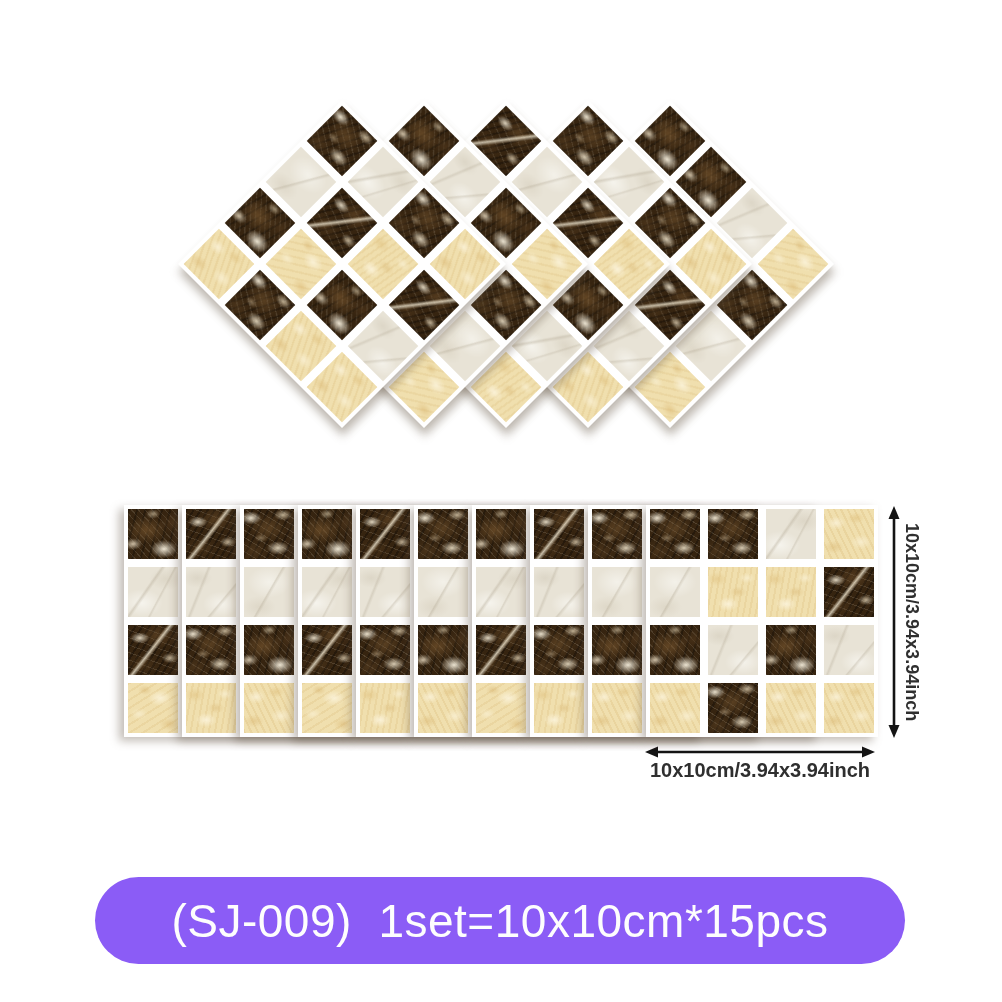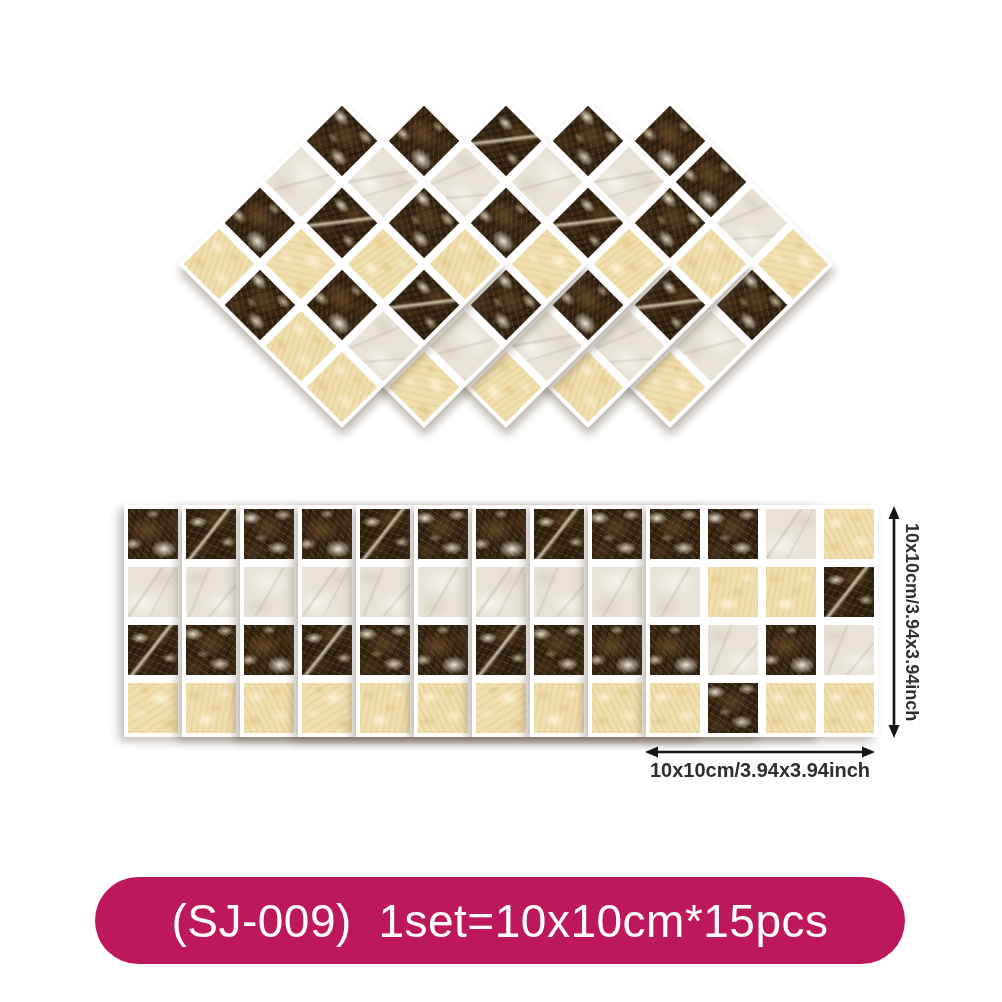--- a/index.html
+++ b/index.html
@@ -93,21 +93,21 @@
   }
   .dim-label-right{
     position:absolute;left:901px;top:505px;height:234px;
     writing-mode:vertical-rl;text-align:center;
     font-size:18px;font-weight:bold;color:#2f2f2f;
   }
 
   
   .badge{
     position:absolute;left:95px;top:877px;width:810px;height:87px;border-radius:44px;
-    background:#be185d;display:flex;align-items:center;justify-content:center;
+    background:#8b5cf6;display:flex;align-items:center;justify-content:center;
   }
   .badge span{
     color:#fdfdfd;font-size:46px;font-weight:normal;white-space:pre;letter-spacing:.5px;
   }
 </style>
 </head>
 <body>
 
 <div class="stage">
 

